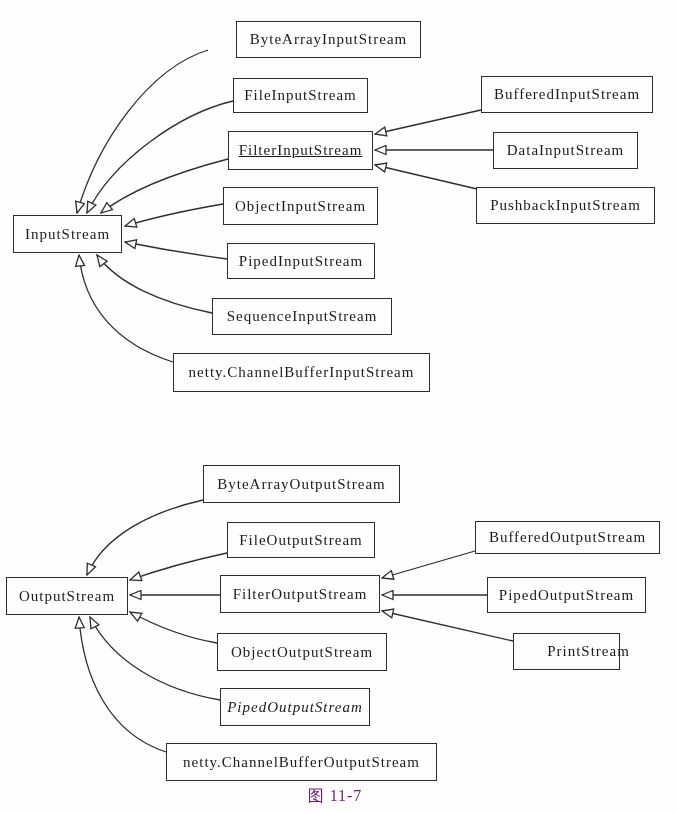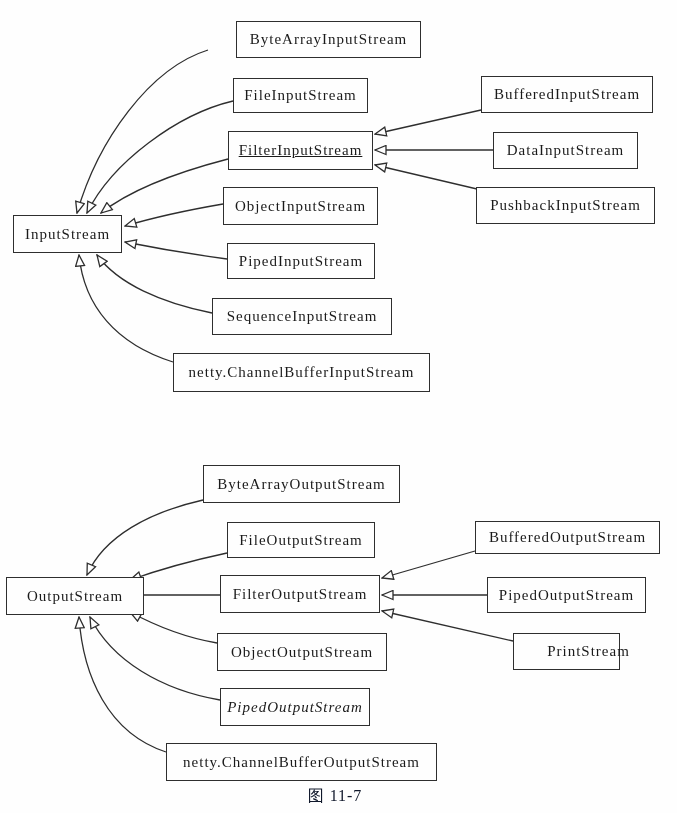--- a/index.html
+++ b/index.html
@@ -40,21 +40,21 @@
     color: #1a1a1a;
     white-space: nowrap;
   }
   .caption {
     position: absolute;
     left: 260px;
     top: 786px;
     width: 150px;
     text-align: center;
     font-size: 16px;
-    color: #0f172a;
+    color: #701a75;
     letter-spacing: 1px;
   }
 </style>
 </head>
 <body>
 
 <div class="canvas">
 
   <svg class="connectors" viewBox="0 0 677 813" xmlns="http://www.w3.org/2000/svg">
     <defs>
@@ -90,21 +90,21 @@
   <div class="node" style="left:233px; top:78px; width:135px; height:35px;">FileInputStream</div>
   <div class="node" style="left:228px; top:131px; width:145px; height:39px;text-decoration:underline;">FilterInputStream</div>
   <div class="node" style="left:223px; top:187px; width:155px; height:38px;">ObjectInputStream</div>
   <div class="node" style="left:227px; top:243px; width:148px; height:36px;">PipedInputStream</div>
   <div class="node" style="left:173px; top:353px; width:257px; height:39px;">netty.ChannelBufferInputStream</div>
   <div class="node" style="left:212px; top:298px; width:180px; height:37px;">SequenceInputStream</div>
   <div class="node" style="left:481px; top:76px; width:172px; height:37px;">BufferedInputStream</div>
   <div class="node" style="left:493px; top:132px; width:145px; height:37px;">DataInputStream</div>
   <div class="node" style="left:476px; top:187px; width:179px; height:37px;">PushbackInputStream</div>
 
-  <div class="node" style="left:6px; top:577px; width:138px; height:38px;">OutputStream</div>
+  <div class="node" style="left:6px; top:577px; width:122px; height:38px;">OutputStream</div>
   <div class="node" style="left:203px; top:465px; width:197px; height:38px;">ByteArrayOutputStream</div>
   <div class="node" style="left:227px; top:522px; width:148px; height:36px;">FileOutputStream</div>
   <div class="node" style="left:220px; top:575px; width:160px; height:38px;">FilterOutputStream</div>
   <div class="node" style="left:217px; top:633px; width:170px; height:38px;">ObjectOutputStream</div>
   <div class="node" style="left:220px; top:688px; width:150px; height:38px;font-style:italic;">PipedOutputStream</div>
   <div class="node" style="left:166px; top:743px; width:271px; height:38px;">netty.ChannelBufferOutputStream</div>
   <div class="node" style="left:475px; top:521px; width:185px; height:33px;">BufferedOutputStream</div>
   <div class="node" style="left:487px; top:577px; width:159px; height:36px;">PipedOutputStream</div>
   <div class="node" style="left:513px; top:633px; width:107px; height:37px;padding-left:44px;">PrintStream</div>
 

